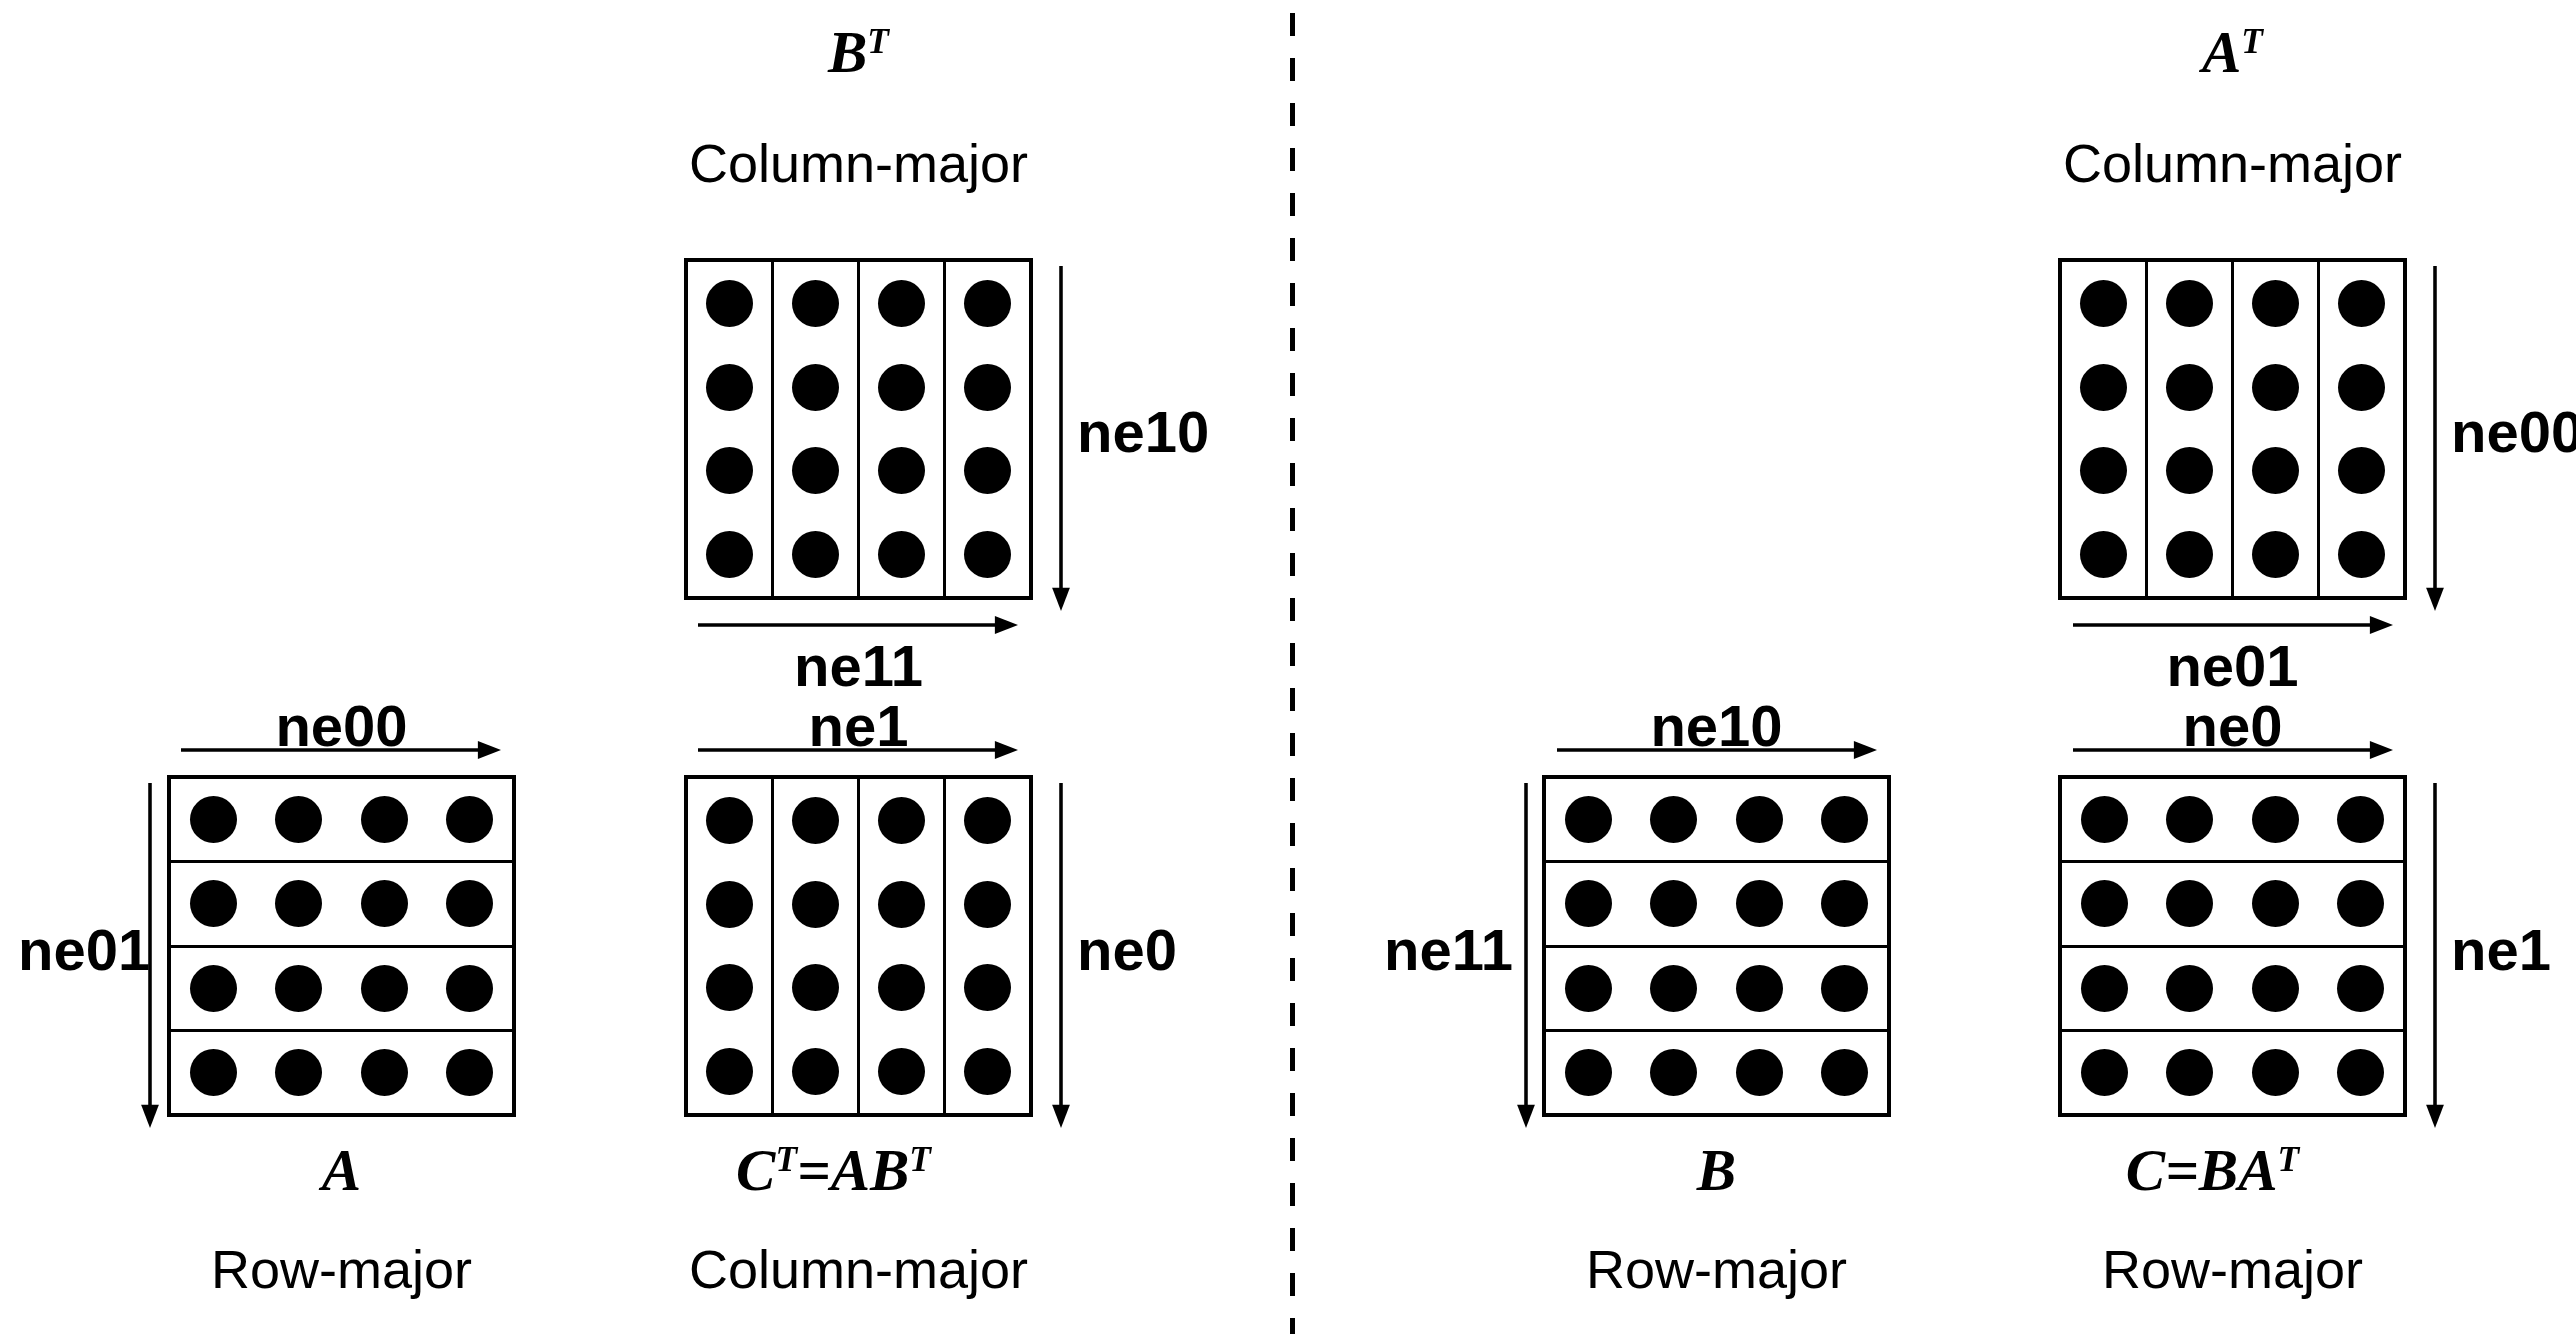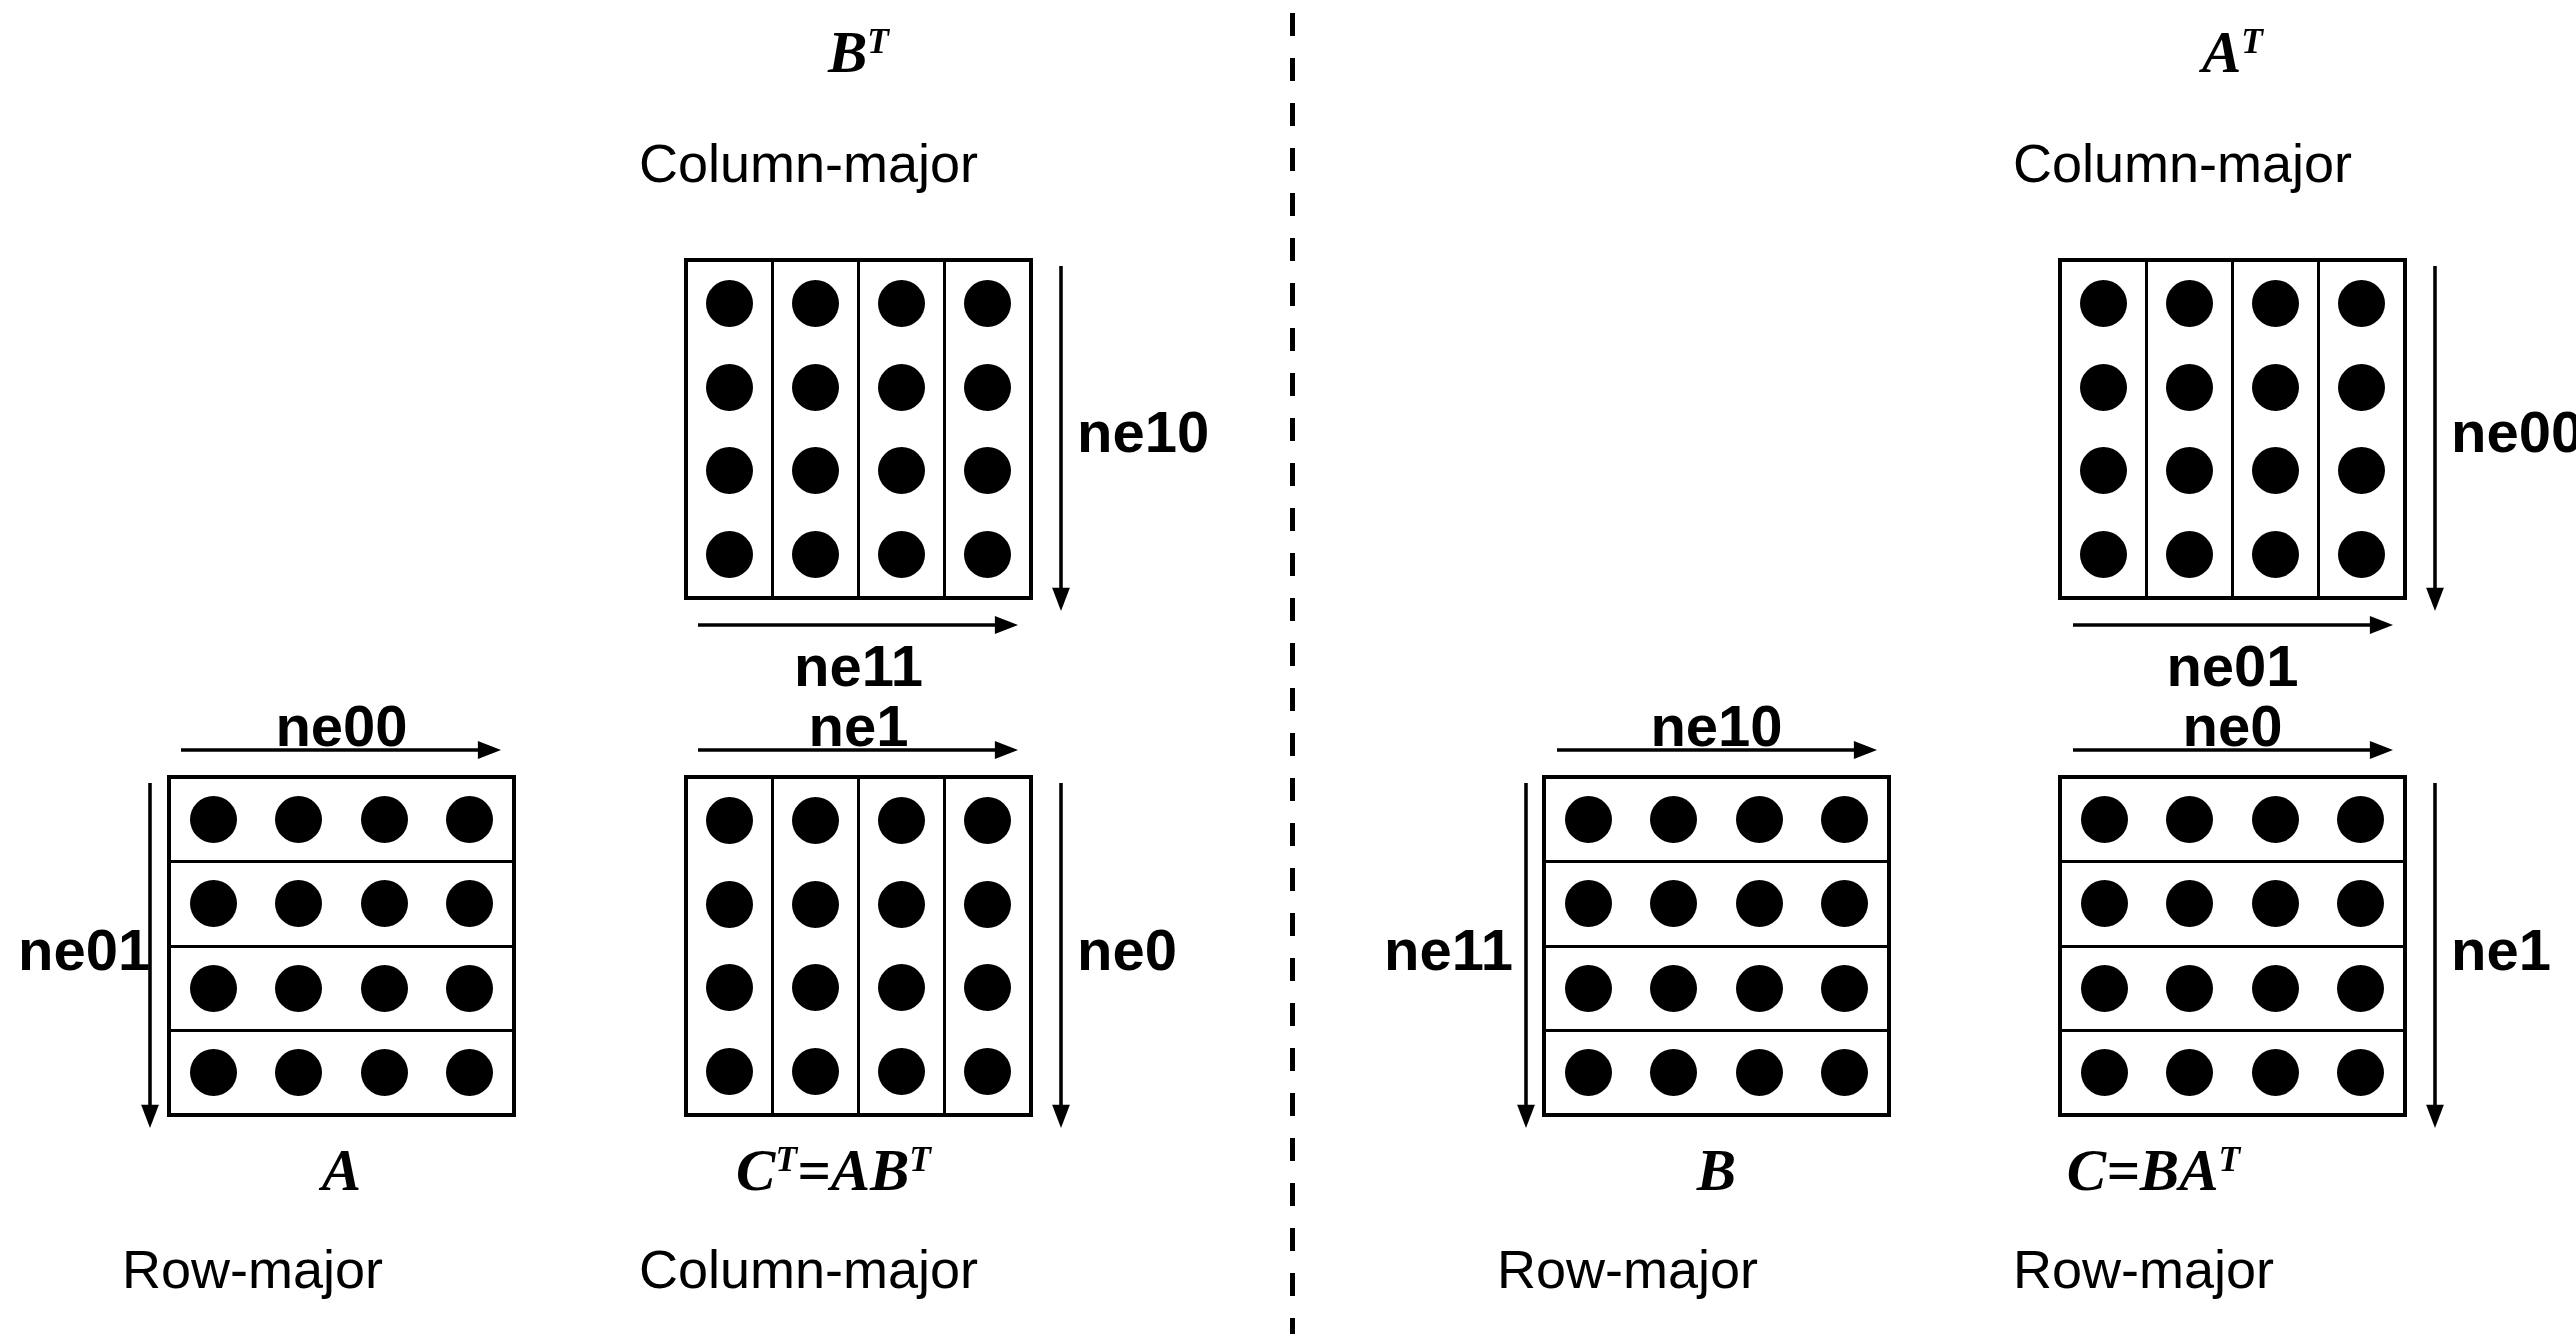--- a/index.html
+++ b/index.html
@@ -15,21 +15,21 @@
   .math-title {
     font-family: "Liberation Serif", serif;
     font-style: italic; font-weight: bold;
     font-size: 59px; text-align: center; line-height: 1.1;
     white-space: nowrap;
   }
   .math-title sup { font-size: 0.6em; vertical-align: 0.55em; }
 
   .layout-label {
     font-family: "Liberation Sans", sans-serif;
-    font-size: 54px; line-height: 1.1;
+    font-size: 54px; text-align: center; line-height: 1.1;
     white-space: nowrap;
   }
 
   .axis-label {
     font-family: "Liberation Sans", sans-serif;
     font-weight: bold; font-size: 58px; line-height: 1.1;
     white-space: nowrap;
   }
   .center { text-align: center; }
   .right { text-align: right; }
@@ -298,18 +298,18 @@
           <span class="dot"></span>
           <span class="dot"></span>
           <span class="dot"></span>
         </div>
       </div>
     <svg class="abs" style="left:2419px; top:780px;" width="32" height="351" viewBox="0 0 36 392">
       <line x1="18" y1="2" x2="18" y2="368"></line>
         <polygon points="8,364 18,390 28,364"></polygon>
     </svg>
     <div class="abs axis-label" style="left:2451px; top:918px;">ne1</div>
-    <div class="abs math-title" style="left:1934px; top:1138px; width:439px;"><span>C=BA</span><sup>T</sup></div>
+    <div class="abs math-title" style="left:1993px; top:1138px; width:439px;"><span>C=BA</span><sup>T</sup></div>
     <div class="abs layout-label" style="left:2013px; top:1240px; width:439px;">Row-major</div>
   </section>
 
 </div>
 
 
 </body></html>

